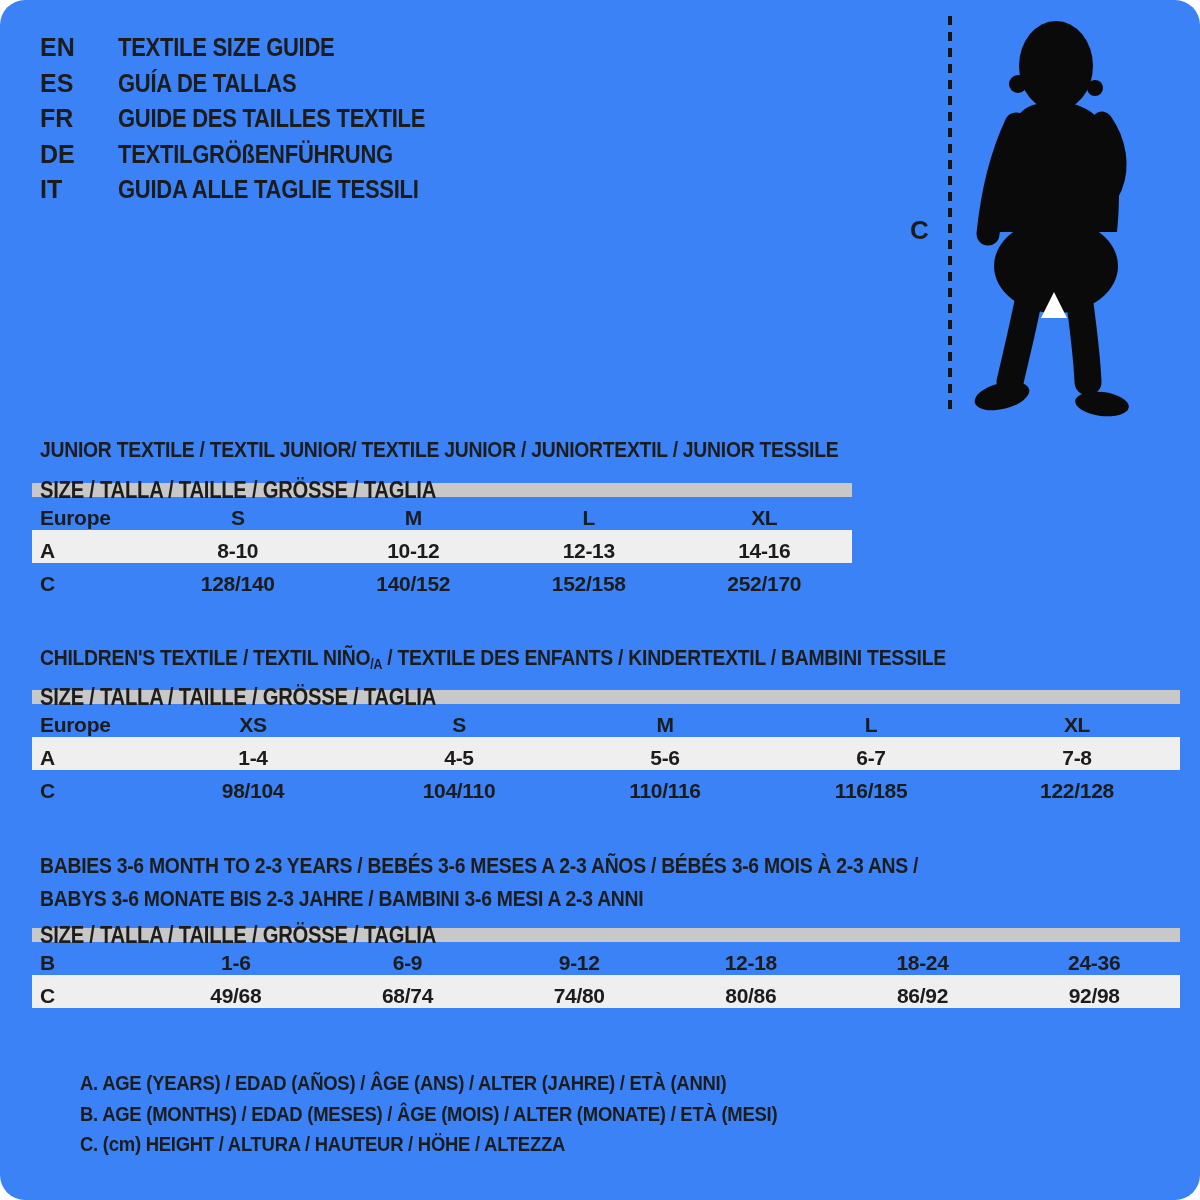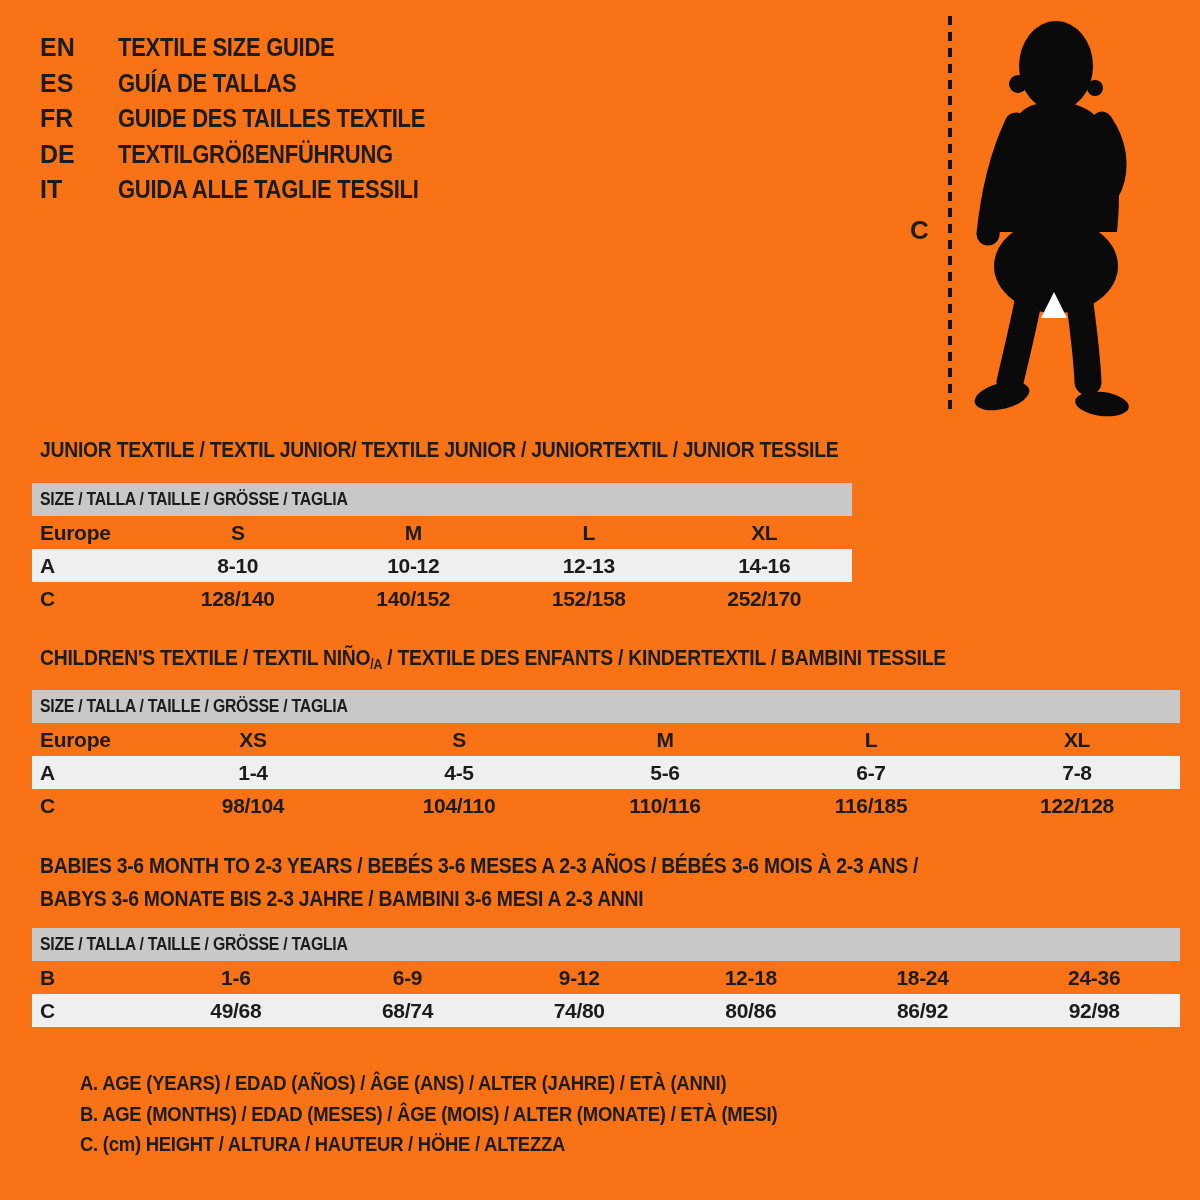--- a/index.html
+++ b/index.html
@@ -1,38 +1,38 @@
 <!DOCTYPE html>
 <html><head>
 <meta charset="utf-8">
 <style>
   html,body{margin:0;padding:0;background:#ffffff;}
   #page{
-    position:relative;width:1200px;height:1200px;background:#f97316;overflow:hidden;
+    position:relative;width:1200px;height:1200px;background:#3b82f6;overflow:hidden;
     font-family:"Liberation Sans","DejaVu Sans",sans-serif;
-    font-weight:bold;color:#1c1c1c;
+    font-weight:bold;color:#1c1c1c;border-radius:25px;
   }
   .cond{display:inline-block;transform:scaleX(0.88);transform-origin:0 50%;
         letter-spacing:-0.3px;white-space:nowrap;}
   
   .langs{position:absolute;left:40px;top:30px;}
   .lang-row{display:flex;height:35.5px;align-items:center;font-size:25px;}
   .lang-code{width:78px;}
   
   .dash-line{position:absolute;left:948px;top:16px;width:4px;height:400px;
     background:repeating-linear-gradient(to bottom,#141414 0 9px,transparent 9px 16px);}
   .c-label{position:absolute;left:910px;top:215px;font-size:26px;}
   .baby{position:absolute;left:962px;top:14px;}
   
   .sec-title{position:absolute;left:40px;font-size:22px;line-height:33px;}
   .sub-a{font-size:14px;vertical-align:-4px;letter-spacing:-0.3px;}
   
   .size-table{position:absolute;left:32px;}
-  .t-head{height:33px;display:flex;align-items:center;padding-left:8px;font-size:18px;}
-  .t-row{display:flex;height:33px;align-items:center;font-size:21px;letter-spacing:-0.3px;}
+  .t-head{height:14px;display:flex;align-items:center;padding-left:8px;font-size:23px;}
+  .t-row{display:flex;height:33px;align-items:flex-end;font-size:21px;letter-spacing:-0.3px;}
   .t-label{width:118px;padding-left:8px;box-sizing:border-box;}
   .t-cell{flex:1;text-align:center;}
   
   .legend{position:absolute;left:40px;top:1068px;margin-left:40px;}
   .legend-line{height:30.5px;display:flex;align-items:center;font-size:21px;}
 </style>
 </head>
 <body>
 
 <div id="page">

